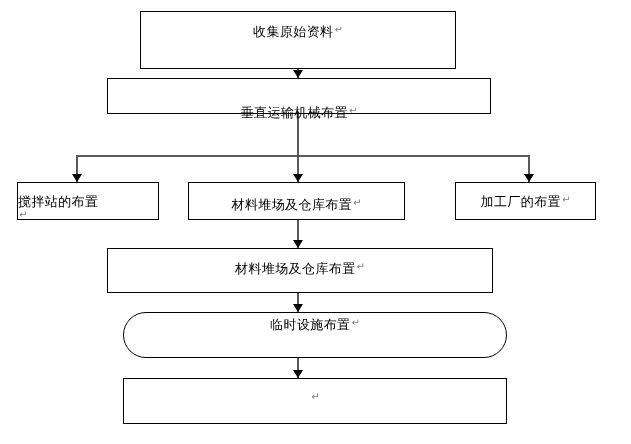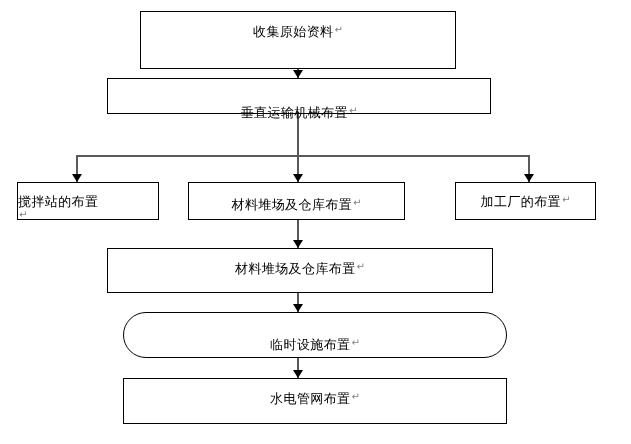--- a/index.html
+++ b/index.html
@@ -91,21 +91,20 @@
       <span class="pilcrow">↵</span>
     </div>
     <div class="node" style="left: 455px; top: 182px; width: 141px; height: 38px; padding-top: 11px;">
       <span class="node-label">加工厂的布置</span>
       <span class="pilcrow">↵</span>
     </div>
     <div class="node" style="left: 107px; top: 248px; width: 386px; height: 45px; padding-top: 12px;">
       <span class="node-label">材料堆场及仓库布置</span>
       <span class="pilcrow">↵</span>
     </div>
-    <div class="node" style="left: 123px; top: 312px; width: 384px; height: 46px; padding-top: 24px; border-radius: 23px;">
+    <div class="node" style="left: 123px; top: 312px; width: 384px; height: 46px; padding-top: 4px; border-radius: 23px;">
       <span class="node-label">临时设施布置</span>
       <span class="pilcrow">↵</span>
     </div>
     <div class="node" style="left: 123px; top: 378px; width: 384px; height: 46px; padding-top: 12px;">
-      <span class="node-label">水电管网布置</span>
       <span class="pilcrow">↵</span>
     </div>
   </div>
 
 </body></html>

